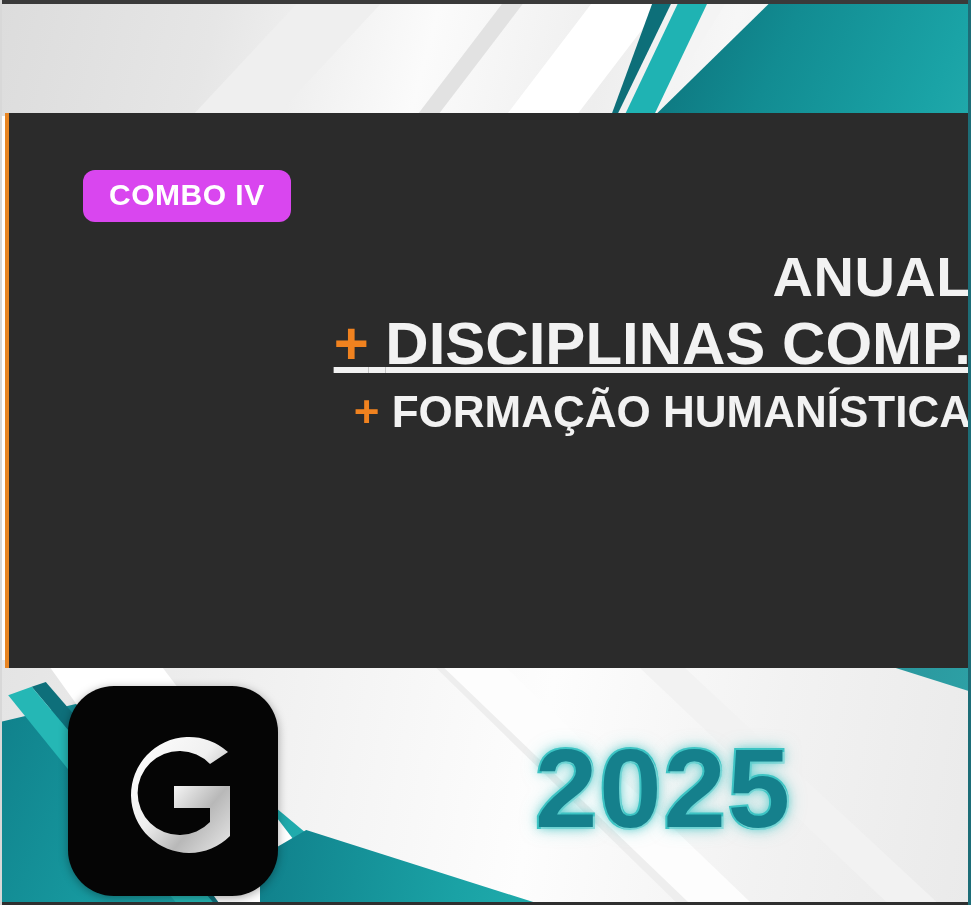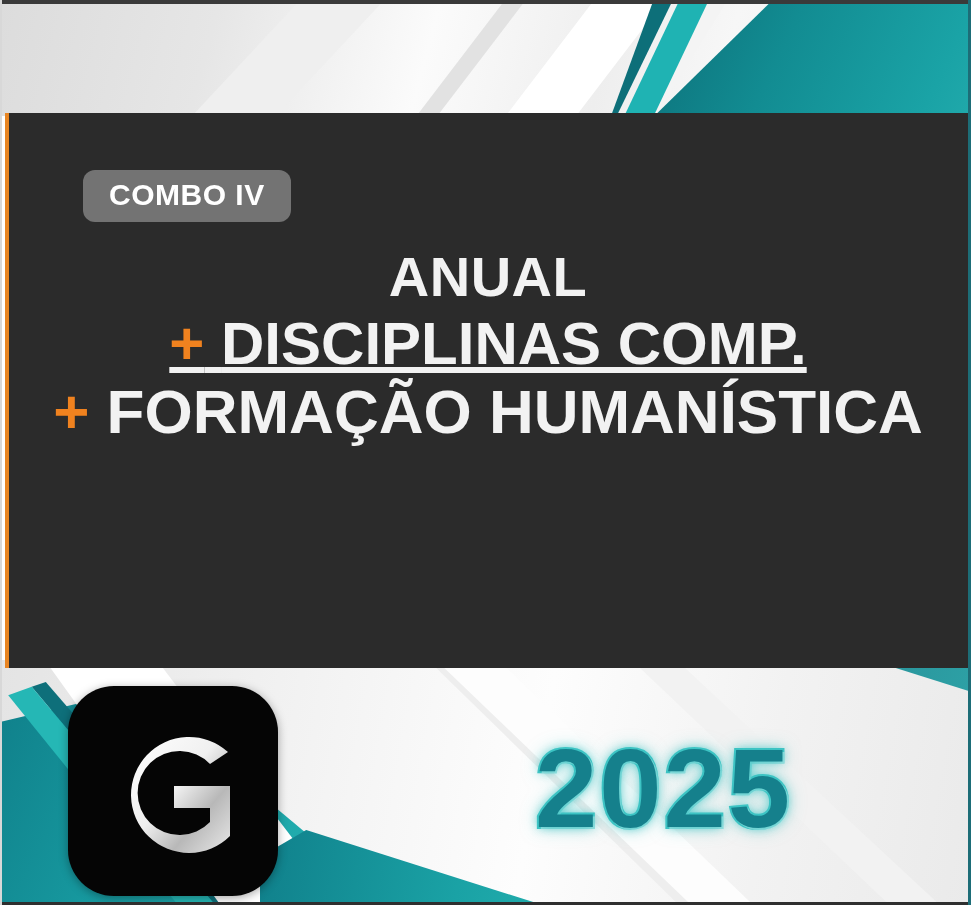--- a/index.html
+++ b/index.html
@@ -180,52 +180,52 @@
     left: 0; top: 0;
     width: 4px; height: 100%;
     background: #e88522;
   }
 
   
   .combo-badge {
     position: absolute;
     left: 83px;
     top: 170px;
-    background: #737373;
+    background: #d946ef;
     color: #ffffff;
     font-size: 30px;
     font-weight: bold;
     letter-spacing: 0.5px;
     padding: 10px 26px 12px 26px;
     border-radius: 12px;
     z-index: 7;
     line-height: 1;
     text-align: right;
   }
 
   
   .headline {
     position: absolute;
     left: 5px;
     top: 248px;
     width: 966px;
     z-index: 7;
-    text-align: center;
+    text-align: right;
     color: #f2f2f2;
     font-weight: bold;
     line-height: 1.02;
   }
   .hl-line {
     display: block;
     white-space: nowrap;
   }
   .hl-1 { font-size: 56px; letter-spacing: 0.5px; }
   .hl-2 { font-size: 60px; letter-spacing: 0px; margin-top: 8px; text-decoration: underline; }
   .hl-3 { font-size: 60px; color: #f0821f; margin-top: 6px; }
-  .hl-4 { font-size: 62px; margin-top: 6px; }
+  .hl-4 { font-size: 44px; margin-top: 16px; }
   .plus {
     color: #f0821f;
     font-weight: bold;
   }
 
   
   .logo {
     position: absolute;
     left: 68px;
     top: 686px;

